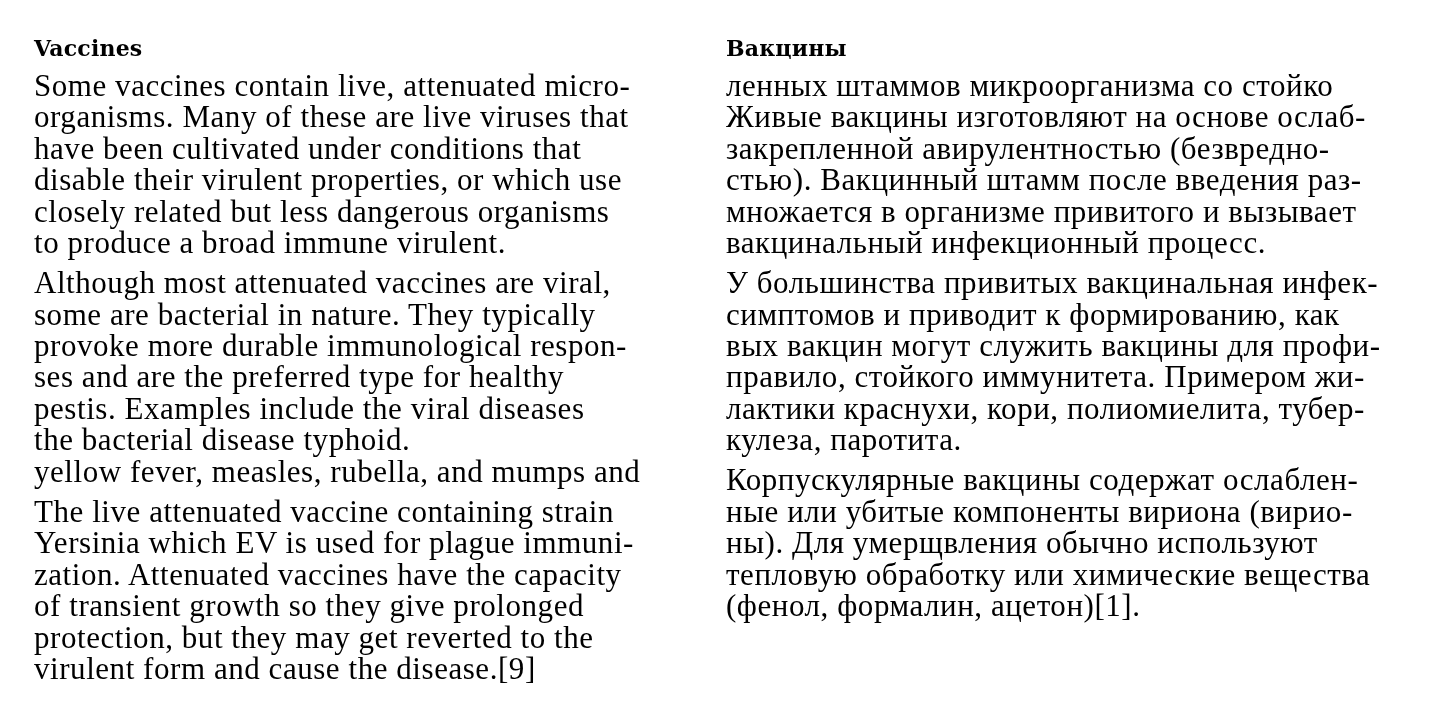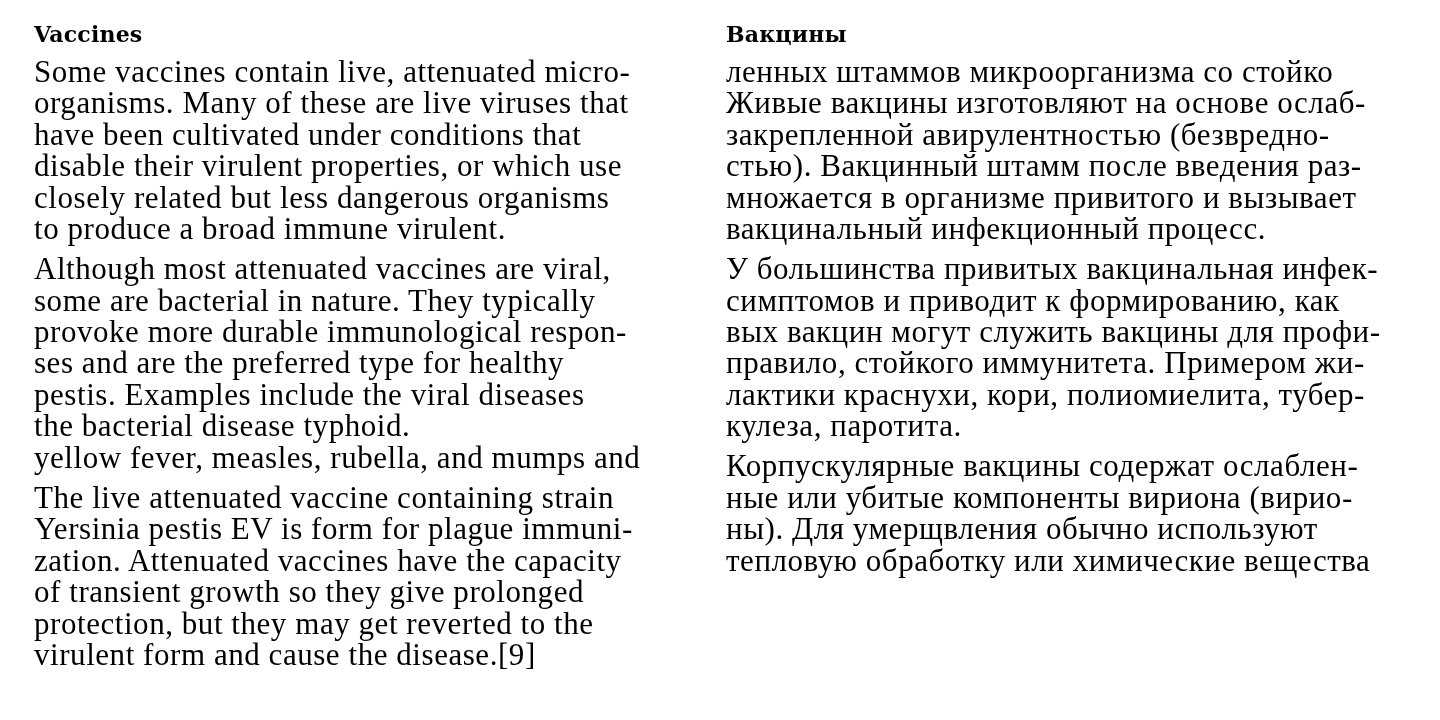--- a/index.html
+++ b/index.html
@@ -10,21 +10,21 @@
     body {
       width: 1440px;
       height: 720px;
       position: relative;
       overflow: hidden;
       color: #000000;
       font-family: "DejaVu Serif", "Liberation Serif", serif;
     }
     .column {
       position: absolute;
-      top: 16px;
+      top: 30px;
     }
     .col-left { left: 34px; width: 660px; }
     .col-right { left: 726px; width: 690px; }
     .heading {
       font-family: "DejaVu Serif", "Liberation Serif", serif;
       font-weight: bold;
       font-size: 22px;
       line-height: 36px;
       margin: 0 0 4px 0;
       letter-spacing: 0.2px;
@@ -61,21 +61,21 @@
     <span class="line">some are bacterial in nature. They typically</span>
     <span class="line">provoke more durable immunological respon-</span>
     <span class="line">ses and are the preferred type for healthy</span>
     <span class="line">pestis. Examples include the viral diseases</span>
     <span class="line">the bacterial disease typhoid.</span>
     <span class="line">yellow fever, measles, rubella, and mumps and</span>
   </p>
 
   <p class="para">
     <span class="line">The live attenuated vaccine containing strain</span>
-    <span class="line">Yersinia pestis EV is form for plague immuni-</span>
+    <span class="line">Yersinia which EV is used for plague immuni-</span>
     <span class="line">zation. Attenuated vaccines have the capacity</span>
     <span class="line">of transient growth so they give prolonged</span>
     <span class="line">protection, but they may get reverted to the</span>
     <span class="line">virulent form and cause the disease.[9]</span>
   </p>
 </div>
 
 <div class="column col-right">
   <div class="heading">Вакцины</div>
 
@@ -95,14 +95,15 @@
     <span class="line">правило, стойкого иммунитета. Примером жи-</span>
     <span class="line">лактики краснухи, кори, полиомиелита, тубер-</span>
     <span class="line">кулеза, паротита.</span>
   </p>
 
   <p class="para">
     <span class="line">Корпускулярные вакцины содержат ослаблен-</span>
     <span class="line">ные или убитые компоненты вириона (вирио-</span>
     <span class="line">ны). Для умерщвления обычно используют</span>
     <span class="line">тепловую обработку или химические вещества</span>
+    <span class="line">(фенол, формалин, ацетон)[1].</span>
   </p>
 </div>
 
 </body></html>

